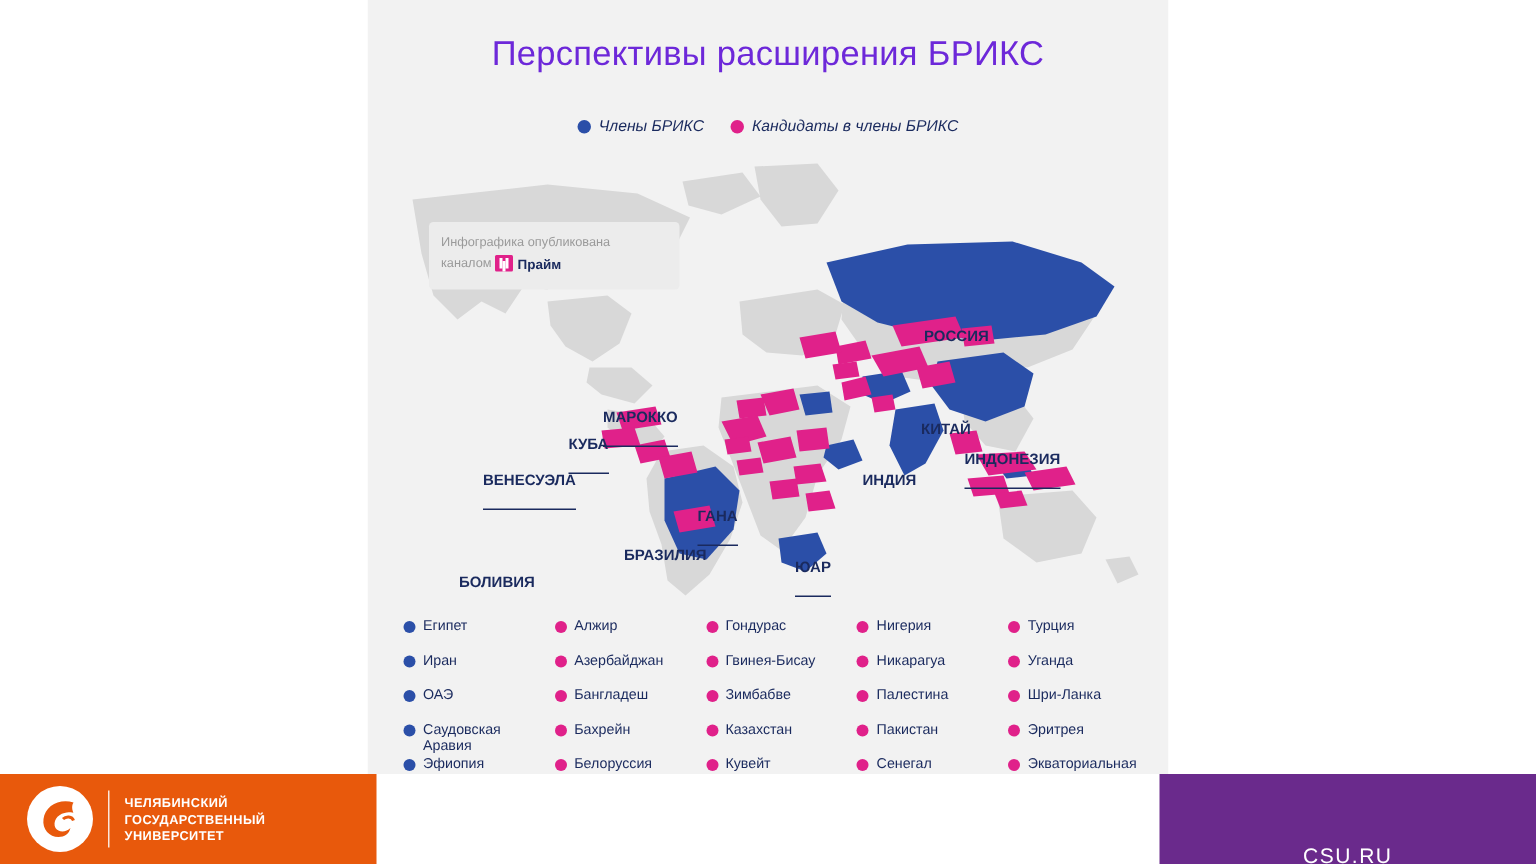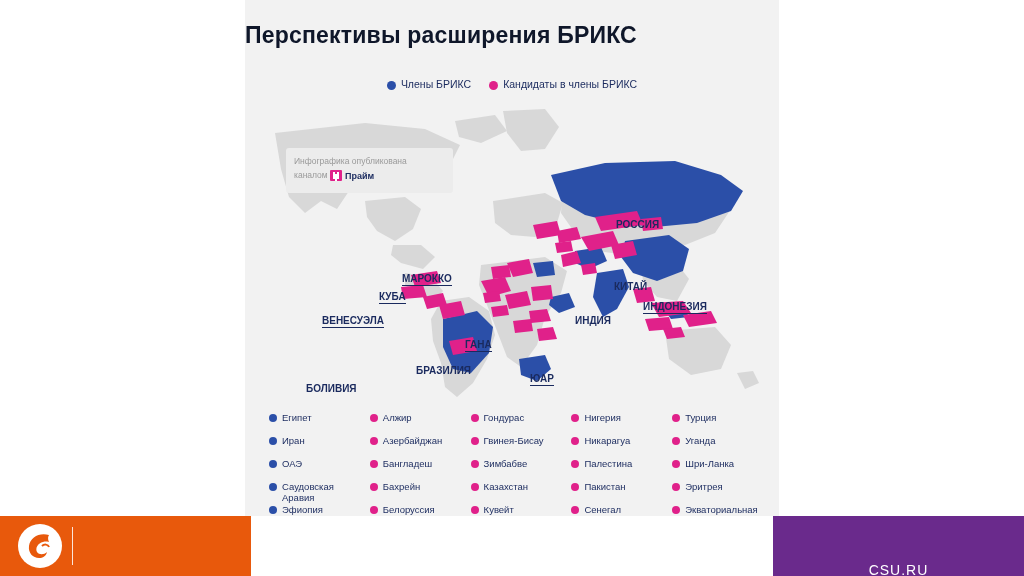--- a/index.html
+++ b/index.html
@@ -19,30 +19,31 @@
   .gutter.right{right:0;width:245px;}
 
   
   #info{
     position:absolute;left:245px;top:0;width:534px;height:516px;
     background:#f2f2f2;
     overflow:hidden;
   }
   #title{
     position:absolute;top:22px;left:0;width:100%;
-    font-size:23px;font-weight:bold;color:#0f172a;
+    text-align:center;
+    font-size:23px;font-weight:normal;color:#6d28d9;
     letter-spacing:.2px;
   }
   
   #legend{
     position:absolute;top:78px;left:0;width:100%;
     display:flex;justify-content:center;align-items:center;gap:18px;
     font-size:10.5px;color:#1a2a5e;
   }
-  .leg{display:flex;align-items:flex-end;gap:5px;}
+  .leg{display:flex;align-items:center;gap:5px;font-style:italic;}
   .dot{width:9px;height:9px;border-radius:50%;display:inline-block;}
   .dot.blue{background:#2b4fa8;}
   .dot.pink{background:#e0218a;}
 
   
   #wm{
     position:absolute;left:41px;top:148px;width:167px;height:45px;
     background:#ececec;border-radius:3px;
     font-size:8.5px;color:#9a9a9a;line-height:14px;
     padding:6px 8px;box-sizing:border-box;z-index:4;
@@ -60,21 +61,21 @@
 
   
   #map{position:absolute;left:0;top:105px;width:534px;height:300px;}
   #map svg{width:100%;height:100%;display:block;}
 
   
   .mlabel{
     position:absolute;font-size:10px;color:#1a2a5e;font-weight:bold;
     white-space:nowrap;z-index:3;
   }
-  .mlabel.u{border-bottom:1.5px solid #1a2a5e;padding-bottom:1px;}
+  .mlabel.u{border-bottom:1.5px solid #1a2a5e;padding-bottom:13px;}
 
   
   #lists{
     position:absolute;left:24px;top:412px;width:500px;
     display:grid;grid-template-columns:repeat(5,1fr);
     column-gap:4px;row-gap:0;
     font-size:9.5px;color:#1a2a5e;
   }
   .li{display:flex;align-items:flex-start;gap:5px;height:23px;line-height:11px;}
   .li .dot{margin-top:1.5px;flex:0 0 auto;width:8px;height:8px;}
@@ -333,19 +334,24 @@
     <div id="fmid"></div>
     <div id="fl">
       <div class="logo">
         <svg viewBox="0 0 48 48" xmlns="http://www.w3.org/2000/svg">
           <circle cx="24" cy="24" r="22" fill="#ffffff"></circle>
           <path d="M33 13c-9-3-19 2-20 11-1 7 4 12 10 12 4 0 7-2 8-6-3 3-8 3-10 0-2-4 1-9 6-10 3-1 6 0 6 0s-2-4 0-7z" fill="#e8590c"></path>
           <path d="M26 24c2-2 6-2 7 1" fill="none" stroke="#e8590c" stroke-width="2"></path>
         </svg>
       </div>
       <div class="sep"></div>
+      <div class="unitxt">
+        <div>ЧЕЛЯБИНСКИЙ</div>
+        <div>ГОСУДАРСТВЕННЫЙ</div>
+        <div>УНИВЕРСИТЕТ</div>
+      </div>
     </div>
     <div id="fr">
       <div class="site">CSU.RU</div>
     </div>
   </div>
 
 </div>
 
 </body></html>

